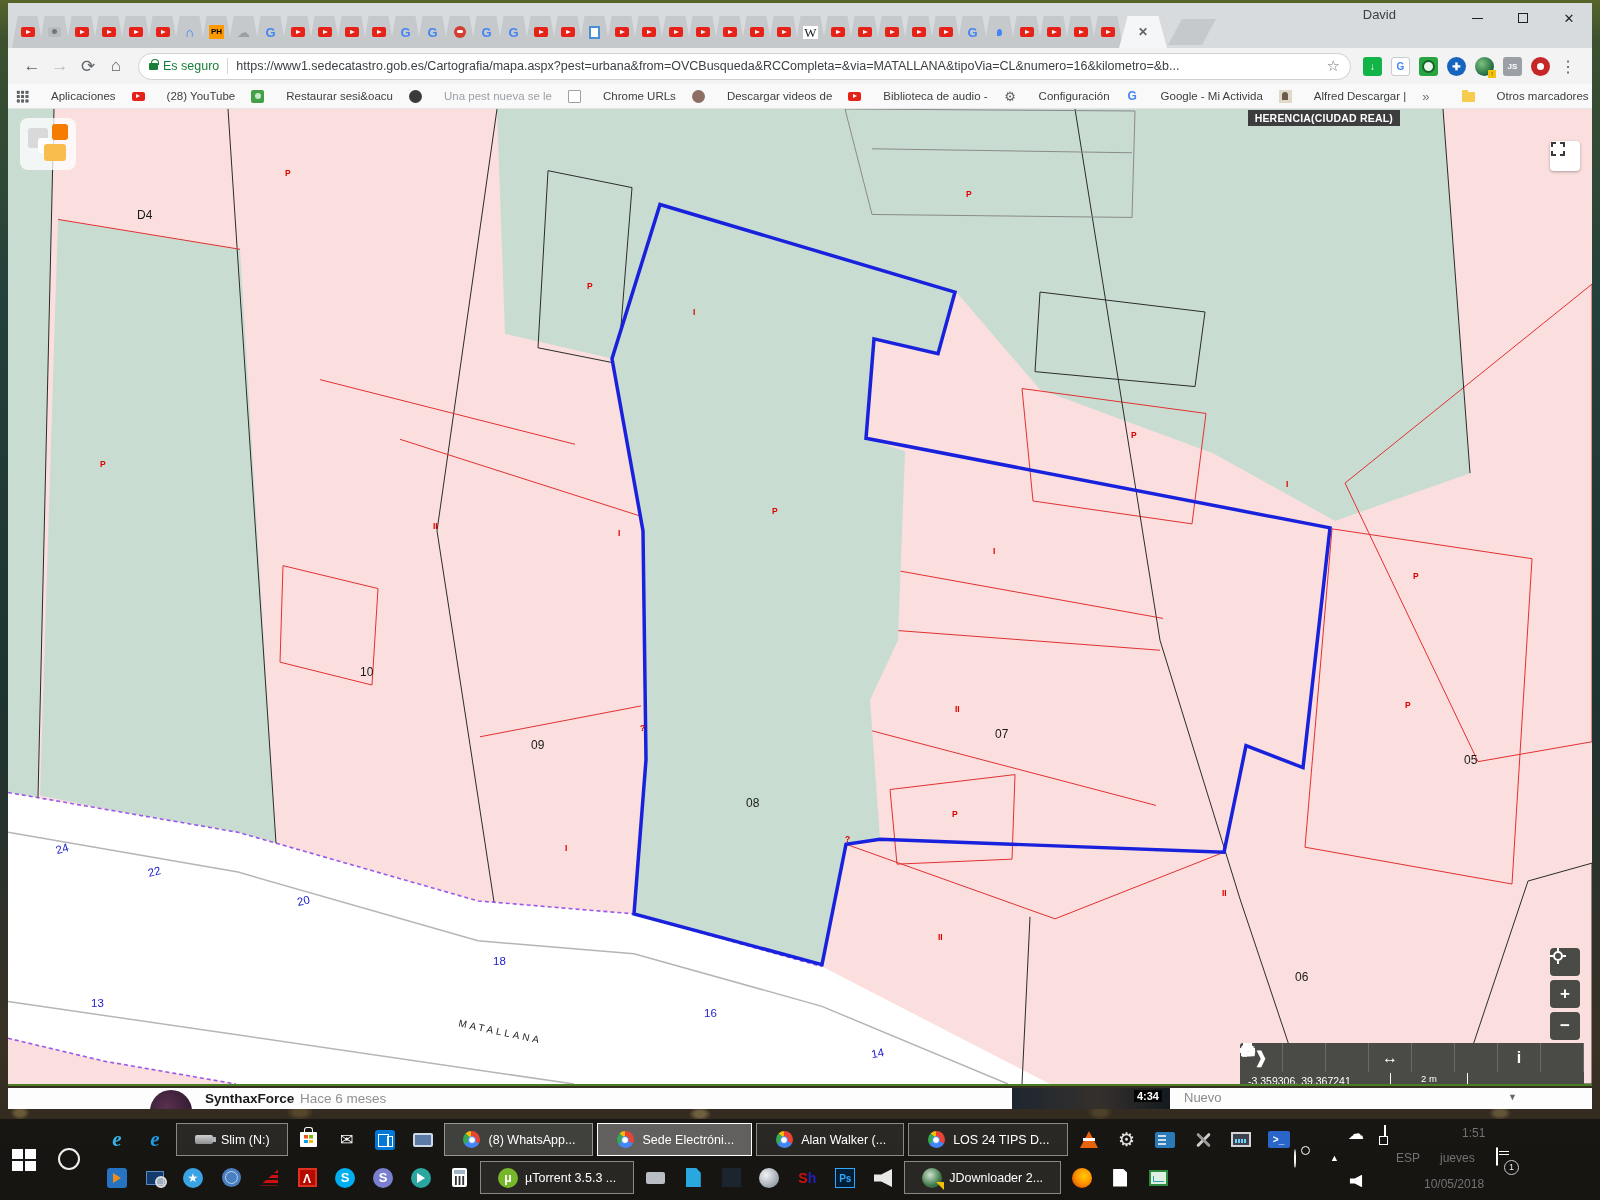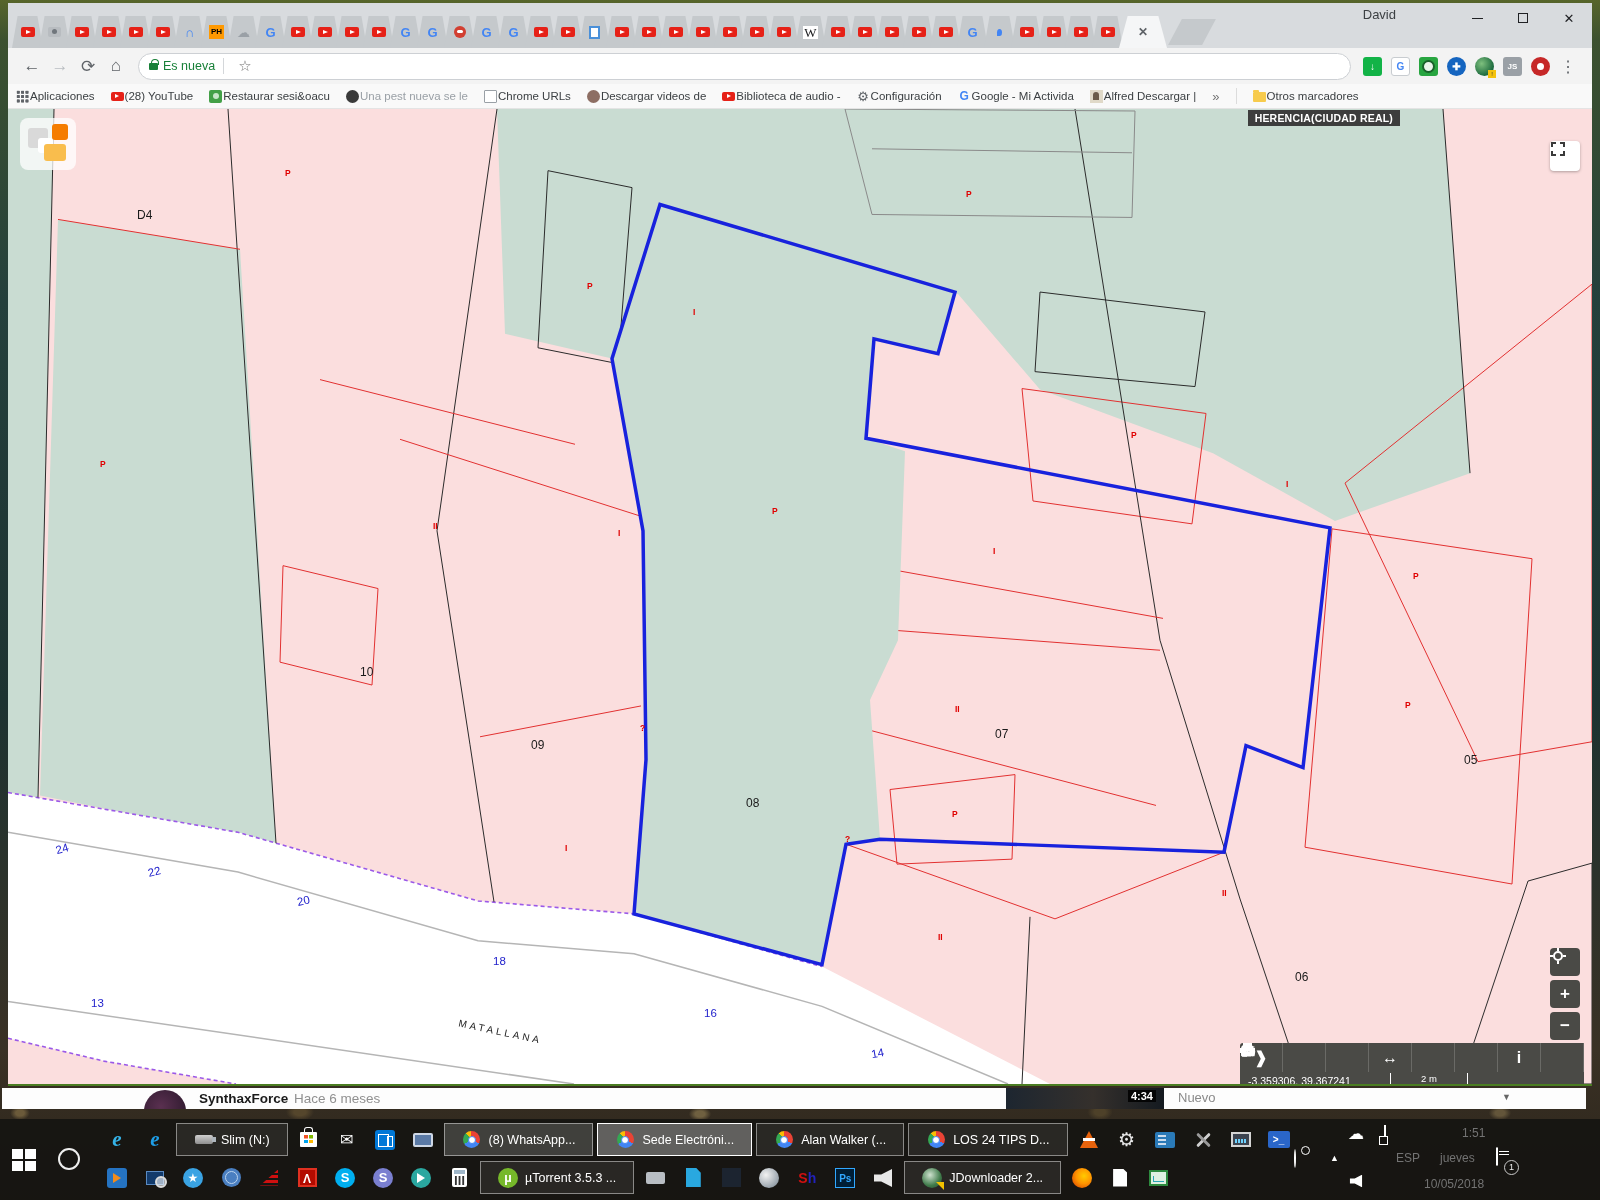--- a/index.html
+++ b/index.html
@@ -65,21 +65,21 @@
   .ext-cam::after{content:"";width:9px;height:9px;border-radius:50%;background:#e8f5e9;border:2px solid #18632a}
   .ext-idm{background:#1565c0;border-radius:50%;color:#fff;font-weight:bold}
   .ext-globe{background:radial-gradient(circle at 35% 35%,#7ec07e,#1c6a3e 70%);border-radius:50%}
   .ext-globe i{position:absolute;right:-2px;bottom:-2px;width:8px;height:8px;background:#f4c20d;font-style:normal;font-size:6px;text-align:center;line-height:8px;color:#333}
   .ext-js{background:#9aa0a6;border-radius:3px;color:#fff;font-weight:bold;font-size:8px}
   .ext-adb{background:#c62828;border-radius:50%}
   .ext-adb::after{content:"";width:7px;height:7px;background:#fff;border-radius:50%}
   .menu3{font-size:16px;color:#5f6368;margin:0 6px;letter-spacing:0}
   
   .bmbar{height:25px;background:#f9f9f9;display:flex;align-items:center;padding:0 8px;gap:16px;flex:none;font-size:11.5px;color:#3c4043;border-bottom:1px solid #e4e4e4}
-  .bm{display:flex;align-items:center;gap:1px;white-space:nowrap}
+  .bm{display:flex;align-items:center;gap:22px;white-space:nowrap}
   .bmi{width:13px;height:13px;flex:none;display:inline-flex;align-items:center;justify-content:center}
   .bm-apps{background:radial-gradient(circle 1.6px,#5f6368 99%,transparent),radial-gradient(circle 1.6px,#5f6368 99%,transparent),radial-gradient(circle 1.6px,#5f6368 99%,transparent);background-size:4.4px 4.4px;background-position:0 0}
   .bm-yt{width:13px;height:9px;background:#e62117;border-radius:2px;position:relative}
   .bm-yt::after{content:"";position:absolute;left:4.5px;top:2px;border-left:4px solid #fff;border-top:2.5px solid transparent;border-bottom:2.5px solid transparent}
   .bm-green{background:#43a047;border-radius:2px}
   .bm-green::after{content:"";width:6px;height:6px;border-radius:50%;background:#c8e6c9}
   .bm-moon{background:#3a3a3a;border-radius:50%}
   .bm-page{border:1px solid #9aa0a6;background:#fff;border-radius:1px}
   .bm-monkey{background:#8d6e63;border-radius:50%}
   .bm-gear{color:#5f6368;font-size:13px}
@@ -114,21 +114,21 @@
   .bl{stroke:#2a2a2a;stroke-width:1;fill:none}
   .rl{stroke:#e23030;stroke-width:1;fill:none}
   .gl{stroke:#b5b5b5;stroke-width:1.5;fill:none}
   .pl{stroke:#9b59e8;stroke-width:1.6;fill:none;stroke-dasharray:4 3}
   .blue-outline{stroke:#1822dd;stroke-width:3.5;fill:none;stroke-linejoin:miter}
   text.blk{font-size:12px;fill:#1a1a1a;font-family:"Liberation Sans",sans-serif}
   text.blu{font-size:11.5px;fill:#2222cc}
   text.red{font-size:8.5px;fill:#e00000;font-weight:bold}
   text.street{font-size:10px;fill:#222;letter-spacing:3px}
   
-  .behind{position:absolute;left:2px;top:1088px;width:1584px;height:21px;background:#fdfdfd;overflow:hidden}
+  .behind{position:absolute;left:8px;top:1088px;width:1584px;height:21px;background:#fdfdfd;overflow:hidden}
   .avatar{position:absolute;left:142px;top:2px;width:42px;height:42px;border-radius:50%;background:radial-gradient(circle at 40% 40%,#5a3050,#241426)}
   .chname{position:absolute;left:197px;top:3px;font-size:13.5px;font-weight:bold;color:#1a1a1a}
   .chmeta{position:absolute;left:292px;top:3px;font-size:13.5px;color:#909090}
   .thumb{position:absolute;left:1004px;top:0;width:158px;height:21px;background:linear-gradient(90deg,#1d2630,#35302c 55%,#141a20)}
   .dur{position:absolute;right:8px;top:2px;background:rgba(0,0,0,.85);color:#fff;font-size:11px;font-weight:bold;padding:0 3px}
   .nuevo{position:absolute;left:1176px;top:2px;font-size:13px;color:#8a8a8a}
   .scrlv{position:absolute;left:1500px;top:4px;font-size:9px;color:#666}
   
   .taskbar{position:absolute;left:0;top:1119px;width:1600px;height:81px;background:rgba(22,20,17,.93)}
   .startbtn{position:absolute;left:12px;top:30px;width:24px;height:22px;display:grid;grid-template-columns:11px 11px;grid-template-rows:10px 10px;gap:2px}
@@ -366,22 +366,23 @@
       </div>
   </div>
 
   <div class="navbar">
     <span class="nico">←</span>
     <span class="nico dis">→</span>
     <span class="nico">⟳</span>
     <span class="nico">⌂</span>
     <div class="omnibox">
       <span class="lock"></span>
-      <span class="secure">Es nueva</span>
+      <span class="secure">Es seguro</span>
       <span class="osep"></span>
+      <span class="url">https://www1.sedecatastro.gob.es/Cartografia/mapa.aspx?pest=urbana&amp;from=OVCBusqueda&amp;RCCompleta=&amp;via=MATALLANA&amp;tipoVia=CL&amp;numero=16&amp;kilometro=&amp;b...</span>
       <span class="star">☆</span>
     </div>
     <div class="exts">
       <span class="ext ext-dl">↓</span>
       <span class="ext ext-tr">G</span>
       <span class="ext ext-cam"></span>
       <span class="ext ext-idm">✚</span>
       <span class="ext ext-globe">
           <i>!</i>
         </span>

